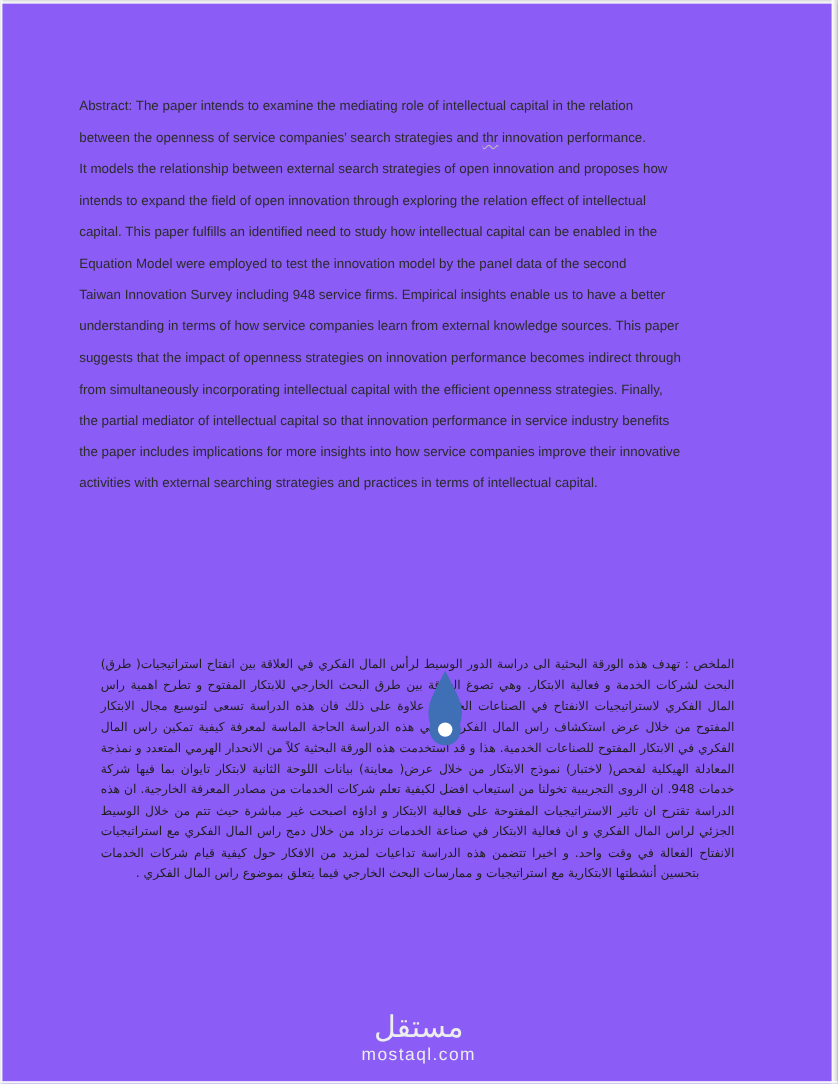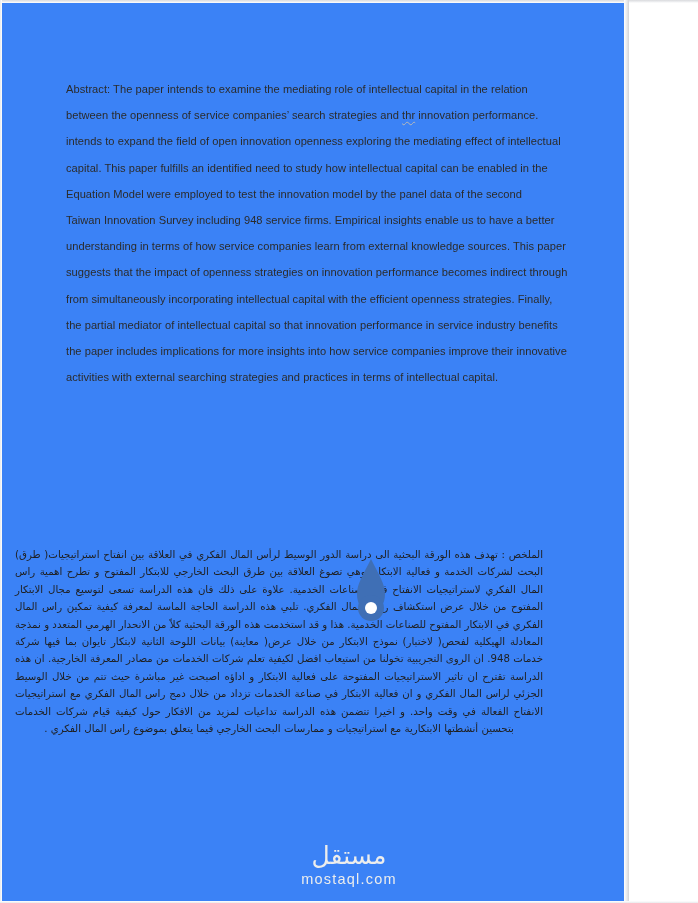--- a/index.html
+++ b/index.html
@@ -12,23 +12,23 @@
     height: 903px;
     overflow: hidden;
     font-family: "Liberation Sans", sans-serif;
     position: relative;
   }
 
   
   #page {
     position: absolute;
     left: 0; top: 0;
-    width: 629px;
+    width: 698px;
     height: 903px;
-    background: #3b82f6;
+    background: #8b5cf6;
     box-sizing: border-box;
   }
 
   
   .edge-top {
     position: absolute;
     left: 0; top: 0;
     width: 698px; height: 3px;
     background: linear-gradient(to bottom, #d9dadd 0%, #eeeff1 60%, #ffffff 100%);
   }
@@ -135,21 +135,22 @@
   <div class="edge-top"></div>
   <div class="edge-left"></div>
   <div class="edge-right"></div>
   <div class="edge-bottom"></div>
 
   <div id="abstract">
     <div class="abs-line">Abstract: The paper intends to examine the mediating role of intellectual capital in the relation</div>
 
     <div class="abs-line"><span>between the openness of service companies’ search strategies and </span><span class="misspell">thr</span><span> innovation performance.</span></div>
 
-    <div class="abs-line">intends to expand the field of open innovation openness exploring the mediating effect of intellectual</div>
+    <div class="abs-line">It models the relationship between external search strategies of open innovation and proposes how</div>
+    <div class="abs-line">intends to expand the field of open innovation through exploring the relation effect of intellectual</div>
     <div class="abs-line">capital. This paper fulfills an identified need to study how intellectual capital can be enabled in the</div>
     <div class="abs-line">Equation Model were employed to test the innovation model by the panel data of the second</div>
     <div class="abs-line">Taiwan Innovation Survey including 948 service firms. Empirical insights enable us to have a better</div>
     <div class="abs-line">understanding in terms of how service companies learn from external knowledge sources. This paper</div>
     <div class="abs-line">suggests that the impact of openness strategies on innovation performance becomes indirect through</div>
     <div class="abs-line">from simultaneously incorporating intellectual capital with the efficient openness strategies. Finally,</div>
     <div class="abs-line">the partial mediator of intellectual capital so that innovation performance in service industry benefits</div>
     <div class="abs-line">the paper includes implications for more insights into how service companies improve their innovative</div>
     <div class="abs-line">activities with external searching strategies and practices in terms of intellectual capital.</div>
   </div>

